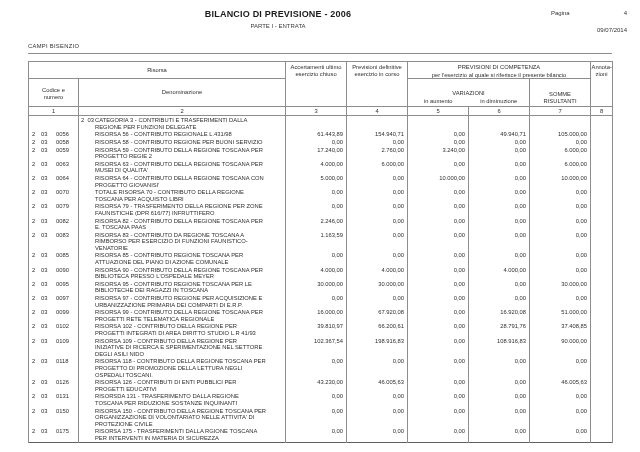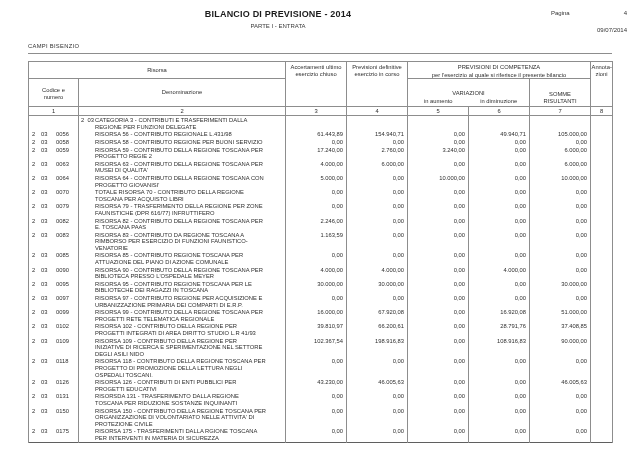--- a/index.html
+++ b/index.html
@@ -46,21 +46,21 @@
   .c-denom{position:relative;}
   .code-prefix{position:absolute;left:2px;top:1px;white-space:pre;}
   .denom-text{margin-left:16px;max-width:172px;}
   .c-val{text-align:right;padding-right:3px;}
   .filler-row{height:auto;}
 </style>
 </head>
 <body>
 
 <div class="doc-header">
-  <div class="doc-title">BILANCIO DI PREVISIONE - 2014</div>
+  <div class="doc-title">BILANCIO DI PREVISIONE - 2006</div>
   <div class="doc-subtitle">PARTE I - ENTRATA</div>
 </div>
 <div class="page-info">
   <span>Pagina</span>
   <span>4</span>
 </div>
 <div class="doc-date">09/07/2014</div>
 <div class="entity">CAMPI BISENZIO</div>
 <div class="entity-rule"></div>
 

